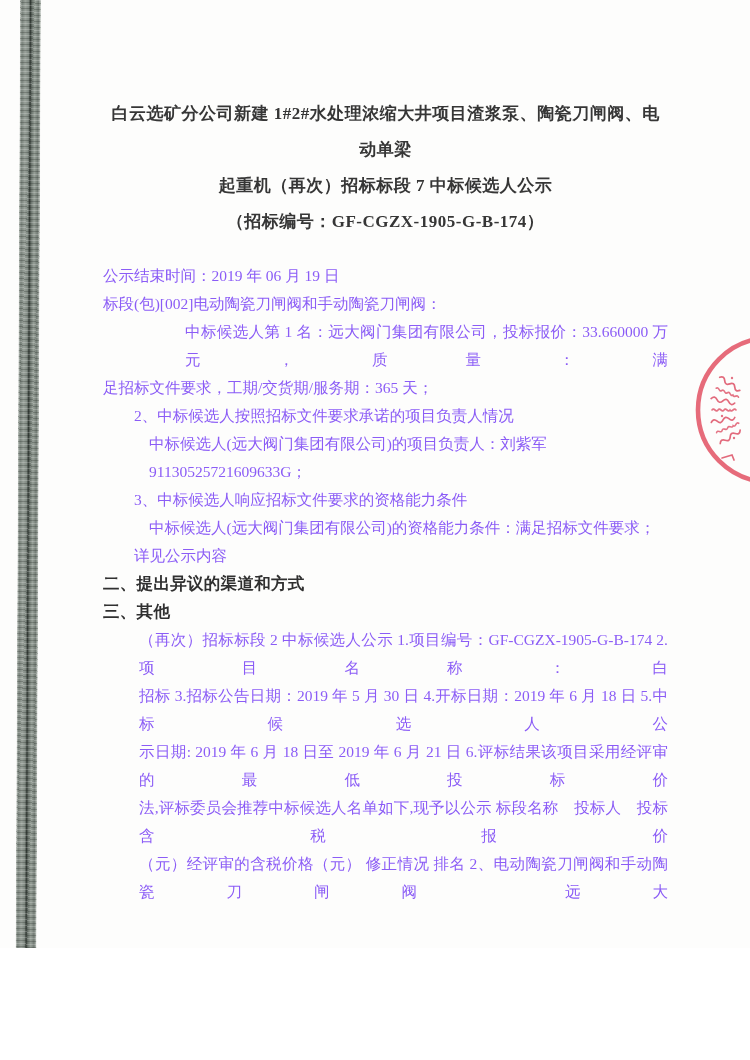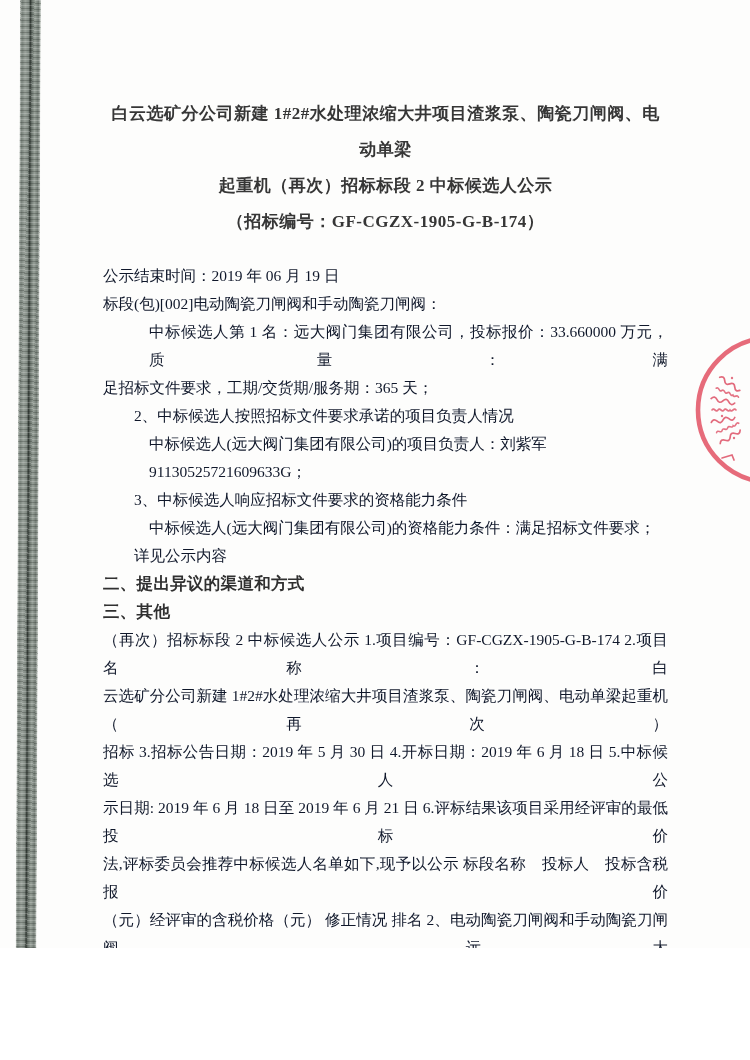--- a/index.html
+++ b/index.html
@@ -23,59 +23,58 @@
     -webkit-mask-image:linear-gradient(to bottom,#000 95%,transparent 100%);
     mask-image:linear-gradient(to bottom,#000 95%,transparent 100%);
   }
   .content{position:absolute;left:103px;top:0;width:565px;}
   .title{margin-top:96px;text-align:center;}
   .title .tl{
     font-size:17px;font-weight:bold;line-height:36px;color:#363636;
     letter-spacing:.5px;
   }
   .meta-line{margin-top:22px;}
-  .line{font-size:15.5px;line-height:28px;color:#0f172a;}
+  .line{font-size:15.5px;line-height:28px;color:#8b5cf6;}
   .h{font-size:16.5px;font-weight:bold;color:#303030;letter-spacing:.3px;}
   .ind2{padding-left:31px;}
   .ind3{padding-left:46px;}
-  .j{text-align:justify;text-align-last:justify;}
+  .j{text-align:justify;text-align-last:justify;margin-left:36px;}
   
   .seal{position:absolute;left:692px;top:338px;width:58px;height:148px;}
 </style>
 </head>
 <body>
 
 <div class="sheet">
 
   <div class="spine"></div>
 
   <div class="content">
 
     <div class="title">
       <div class="tl">白云选矿分公司新建 1#2#水处理浓缩大井项目渣浆泵、陶瓷刀闸阀、电动单梁</div>
-      <div class="tl">起重机（再次）招标标段 2 中标候选人公示</div>
+      <div class="tl">起重机（再次）招标标段 7 中标候选人公示</div>
       <div class="tl">（招标编号：GF-CGZX-1905-G-B-174）</div>
     </div>
 
     <div class="line meta-line">公示结束时间：2019 年 06 月 19 日</div>
 
     <div class="line">标段(包)[002]电动陶瓷刀闸阀和手动陶瓷刀闸阀：</div>
     <div class="line ind3 j">中标候选人第 1 名：远大阀门集团有限公司，投标报价：33.660000 万元，质量：满</div>
     <div class="line">足招标文件要求，工期/交货期/服务期：365 天；</div>
     <div class="line ind2">2、中标候选人按照招标文件要求承诺的项目负责人情况</div>
     <div class="line ind3">中标候选人(远大阀门集团有限公司)的项目负责人：刘紫军 91130525721609633G；</div>
     <div class="line ind2">3、中标候选人响应招标文件要求的资格能力条件</div>
     <div class="line ind3">中标候选人(远大阀门集团有限公司)的资格能力条件：满足招标文件要求；</div>
 
     <div class="line ind2">详见公示内容</div>
     <div class="line h">二、提出异议的渠道和方式</div>
 
     <div class="line h">三、其他</div>
     <div class="line j">（再次）招标标段 2 中标候选人公示 1.项目编号：GF-CGZX-1905-G-B-174 2.项目名称：白</div>
-    <div class="line j">云选矿分公司新建 1#2#水处理浓缩大井项目渣浆泵、陶瓷刀闸阀、电动单梁起重机（再次）</div>
     <div class="line j">招标 3.招标公告日期：2019 年 5 月 30 日 4.开标日期：2019 年 6 月 18 日 5.中标候选人公</div>
     <div class="line j">示日期: 2019 年 6 月 18 日至 2019 年 6 月 21 日 6.评标结果该项目采用经评审的最低投标价</div>
     <div class="line j">法,评标委员会推荐中标候选人名单如下,现予以公示 标段名称　投标人　投标含税报价</div>
     <div class="line j">（元）经评审的含税价格（元） 修正情况 排名 2、电动陶瓷刀闸阀和手动陶瓷刀闸阀 远大</div>
 
   </div>
 
   <svg class="seal" viewBox="0 0 58 148" xmlns="http://www.w3.org/2000/svg">
     <defs>
       <path id="sq1" d="M18 72 q3 -4 6 0 t6 0 t6 0 t6 0" fill="none" stroke="#dd5065" stroke-width="1.7" stroke-linecap="round" opacity="0.85"></path>

